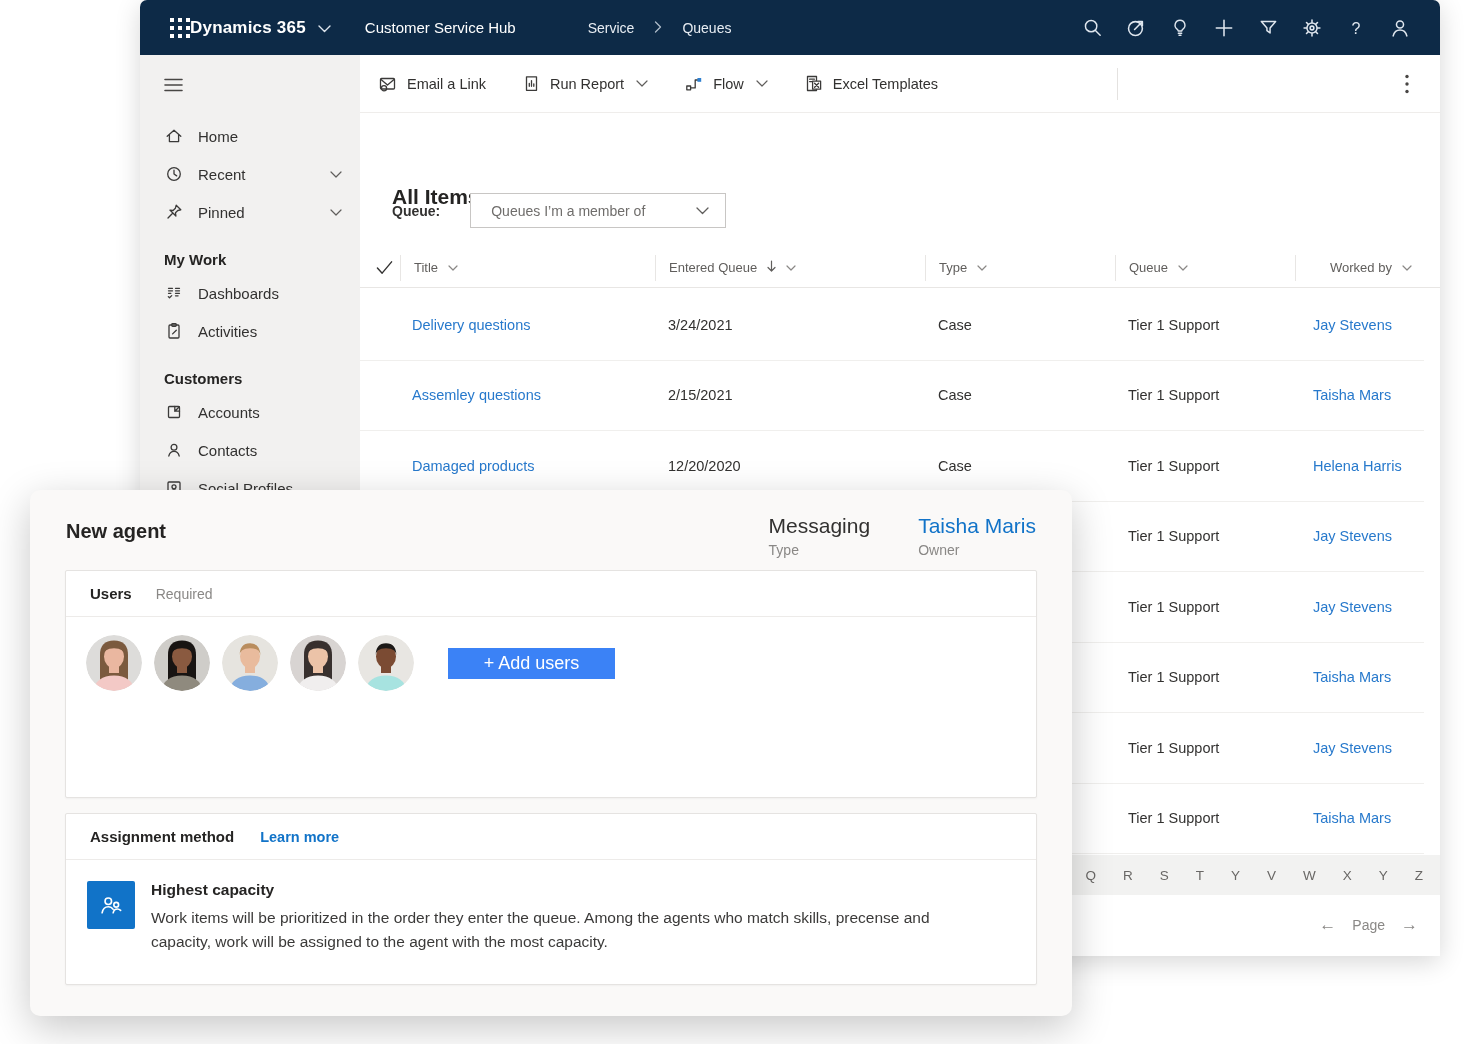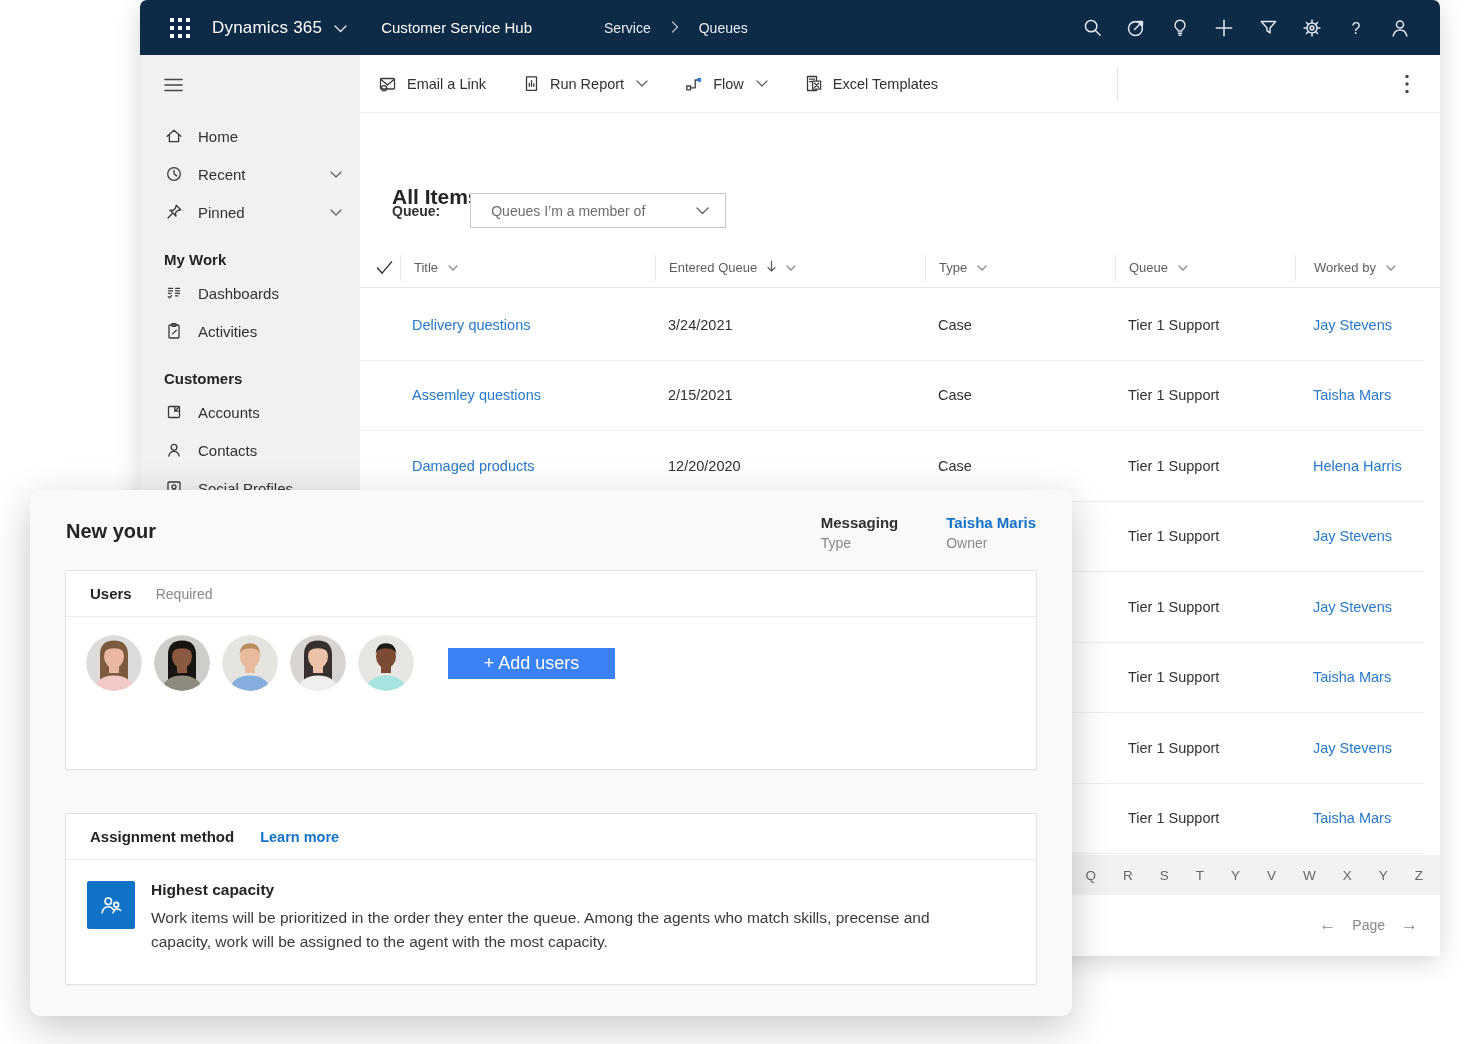--- a/index.html
+++ b/index.html
@@ -8,21 +8,21 @@
 
   
   .app-window { position:absolute; left:140px; top:0; width:1300px; height:956px;
     background:#fff; border-radius:7px; box-shadow:0 6px 26px rgba(0,0,0,.16); }
 
   
   .topbar { position:absolute; left:0; top:0; right:0; height:55px; background:#0d2a47;
     border-radius:7px 7px 0 0; display:flex; align-items:center; color:#fff; }
   .waffle { margin-left:30px; display:grid; grid-template-columns:repeat(3,4px); grid-gap:4px; cursor:pointer; }
   .waffle span { width:4px; height:4px; background:#fff; }
-  .brand { display:flex; align-items:center; gap:12px; margin-left:22px; font-size:17px; font-weight:normal; letter-spacing:.2px; cursor:pointer;text-align:right; }
+  .brand { display:flex; align-items:center; gap:12px; font-size:17px; font-weight:bold; letter-spacing:.2px; cursor:pointer;text-align:right; }
   .hub { margin-left:34px; font-size:15px; font-weight:400; cursor:pointer; }
   .crumbs { display:flex; align-items:center; gap:20px; margin-left:72px; font-size:14px; color:#e8edf3; }
   .crumbs .crumb { cursor:pointer; }
   .topbar-icons { margin-left:auto; margin-right:18px; display:flex; align-items:center; }
   .tb-btn { width:44px; height:40px; display:flex; align-items:center; justify-content:center; cursor:pointer; }
   .tb-btn svg { display:block; }
 
   
   .sidebar { position:absolute; left:0; top:55px; width:220px; bottom:0; background:#f2f1f0; padding-top:12px; }
   .hamburger { margin:8px 0 0 24px; cursor:pointer; width:24px; height:20px; display:flex; align-items:center; }
@@ -73,27 +73,27 @@
     justify-content:flex-end; gap:16px; padding-right:22px; font-size:14px; color:#8a8886; }
   .pager-arrow { font-size:17px; cursor:pointer; color:#8a8886; }
 
   
   .dialog { position:absolute; left:30px; top:490px; width:1042px; height:526px; background:#faf9f8;
     border-radius:10px; box-shadow:0 12px 40px rgba(0,0,0,.22); z-index:10; }
   .dlg-head { position:absolute; left:36px; right:36px; top:24px; display:flex; align-items:flex-start; }
   .dlg-title { font-size:20px; font-weight:bold; color:#252423; margin-top:6px; }
   .dlg-meta { margin-left:auto; display:flex; gap:48px; }
   .meta-col { display:flex; flex-direction:column; }
-  .meta-value { font-size:15px; font-weight:bold; color:#323130; }
+  .meta-value { font-size:21px; font-weight:normal; color:#323130; }
   .meta-value.owner { color:#1173c8; cursor:pointer; }
   .meta-label { margin-top:4px; font-size:14px; color:#8a8886; }
 
   .card { position:absolute; left:35px; width:972px; background:#fff; border:1px solid #e5e3e1;
     border-radius:2px; box-shadow:0 1px 2px rgba(0,0,0,.04); }
-  .card-users { top:80px; height:200px; }
+  .card-users { top:80px; height:228px; }
   .card-assign { top:323px; height:172px; }
   .card-head { height:46px; display:flex; align-items:center; padding:0 24px; border-bottom:1px solid #edebe9; }
   .card-heading { font-size:15px; font-weight:bold; color:#252423; }
   .required { margin-left:24px; font-size:14px; color:#8a8886; }
   .learn-link { color:#1173c8; font-size:15px; text-decoration:none; cursor:pointer; }
   .card-head .learn-link { margin-left:26px; font-weight:bold; font-size:14.5px; }
 
   .users-body { padding:18px 24px 0 20px; }
   .avatar-button-row { display:flex; align-items:center; }
   .avatars { display:flex; gap:12px; }
@@ -386,21 +386,21 @@
         <svg width="10" height="6" viewBox="0 0 10 6">
             <path d="M1 1l4 4 4-4" fill="none" stroke="#8a8886" stroke-width="1.2" stroke-linecap="round" stroke-linejoin="round"></path>
           </svg>
       </div>
       <div class="h-cell bl">
         <span>Queue</span>
         <svg width="10" height="6" viewBox="0 0 10 6">
             <path d="M1 1l4 4 4-4" fill="none" stroke="#8a8886" stroke-width="1.2" stroke-linecap="round" stroke-linejoin="round"></path>
           </svg>
       </div>
-      <div class="h-cell bl" style="padding-left:18px;">
+      <div class="h-cell bl" style="padding-left:34px;">
         <span>Worked by</span>
         <svg width="10" height="6" viewBox="0 0 10 6">
             <path d="M1 1l4 4 4-4" fill="none" stroke="#8a8886" stroke-width="1.2" stroke-linecap="round" stroke-linejoin="round"></path>
           </svg>
       </div>
     </div>
 
     <div class="grid-body" id="grid-body">
         <div class="grid-row">
           <div class="cell c-check"></div>
@@ -485,21 +485,21 @@
       <span class="pager-arrow">←</span>
       <span>Page</span>
       <span class="pager-arrow">→</span>
     </div>
 
   </section>
 </div>
 
 <div class="dialog">
   <div class="dlg-head">
-    <span class="dlg-title">New your</span>
+    <span class="dlg-title">New agent</span>
     <div class="dlg-meta">
       <div class="meta-col">
         <span class="meta-value">Messaging</span>
         <span class="meta-label">Type</span>
       </div>
       <div class="meta-col">
         <span class="meta-value owner">Taisha Maris</span>
         <span class="meta-label">Owner</span>
       </div>
     </div>

